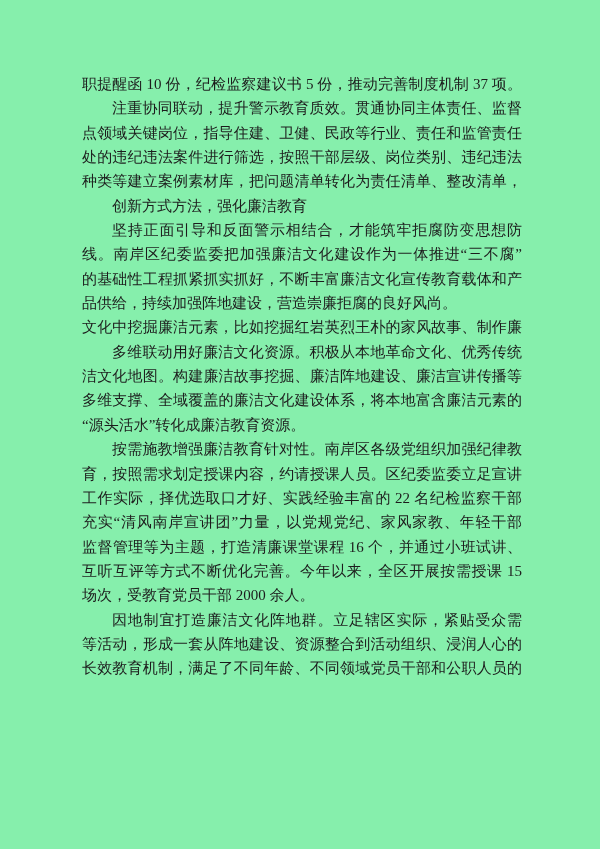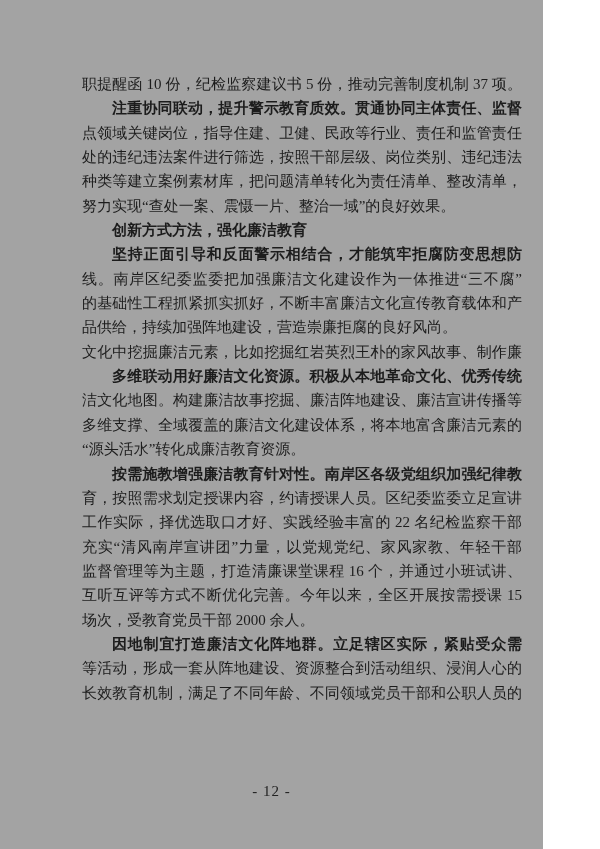--- a/index.html
+++ b/index.html
@@ -2,23 +2,23 @@
 <html><head>
 <meta charset="utf-8">
 <style>
   html, body {
     margin: 0;
     padding: 0;
     background: #ffffff;
   }
   .page {
     position: relative;
-    width: 543px;
+    width: 600px;
     height: 849px;
-    background: #a3a3a3;
+    background: #86efac;
     font-family: "Liberation Serif", "DejaVu Serif", serif;
     color: #1c1c1c;
     overflow: hidden;
   }
   .text-block {
     position: absolute;
     left: 82px;
     top: 72px;
     width: 440px;
     font-size: 15px;
@@ -30,21 +30,20 @@
     text-align: justify;
     text-align-last: justify;
     white-space: normal;
   }
   .line.end {
     text-align: left;
     text-align-last: left;
   }
   .line.indent {
     text-indent: 2em;
-    font-weight: bold;
   }
   .page-number {
     position: absolute;
     top: 783px;
     left: 0;
     width: 100%;
     text-align: center;
     font-size: 15px;
     letter-spacing: 1px;
     color: #222222;
@@ -53,21 +52,20 @@
 </head>
 <body>
 
 <div class="page">
   <div class="text-block">
     <div class="line">职提醒函 10 份，纪检监察建议书 5 份，推动完善制度机制 37 项。</div>
     <div class="line indent">注重协同联动，提升警示教育质效。贯通协同主体责任、监督</div>
     <div class="line">点领域关键岗位，指导住建、卫健、民政等行业、责任和监管责任</div>
     <div class="line">处的违纪违法案件进行筛选，按照干部层级、岗位类别、违纪违法</div>
     <div class="line">种类等建立案例素材库，把问题清单转化为责任清单、整改清单，</div>
-    <div class="line end">努力实现“查处一案、震慑一片、整治一域”的良好效果。</div>
     <div class="line end indent">创新方式方法，强化廉洁教育</div>
     <div class="line indent">坚持正面引导和反面警示相结合，才能筑牢拒腐防变思想防</div>
     <div class="line">线。南岸区纪委监委把加强廉洁文化建设作为一体推进“三不腐”</div>
     <div class="line">的基础性工程抓紧抓实抓好，不断丰富廉洁文化宣传教育载体和产</div>
     <div class="line end">品供给，持续加强阵地建设，营造崇廉拒腐的良好风尚。</div>
     <div class="line">文化中挖掘廉洁元素，比如挖掘红岩英烈王朴的家风故事、制作廉</div>
     <div class="line indent">多维联动用好廉洁文化资源。积极从本地革命文化、优秀传统</div>
     <div class="line">洁文化地图。构建廉洁故事挖掘、廉洁阵地建设、廉洁宣讲传播等</div>
     <div class="line">多维支撑、全域覆盖的廉洁文化建设体系，将本地富含廉洁元素的</div>
     <div class="line end">“源头活水”转化成廉洁教育资源。</div>
@@ -76,14 +74,13 @@
     <div class="line">工作实际，择优选取口才好、实践经验丰富的 22 名纪检监察干部</div>
     <div class="line">充实“清风南岸宣讲团”力量，以党规党纪、家风家教、年轻干部</div>
     <div class="line">监督管理等为主题，打造清廉课堂课程 16 个，并通过小班试讲、</div>
     <div class="line">互听互评等方式不断优化完善。今年以来，全区开展按需授课 15</div>
     <div class="line end">场次，受教育党员干部 2000 余人。</div>
     <div class="line indent">因地制宜打造廉洁文化阵地群。立足辖区实际，紧贴受众需求，</div>
     <div class="line">等活动，形成一套从阵地建设、资源整合到活动组织、浸润人心的</div>
     <div class="line">长效教育机制，满足了不同年龄、不同领域党员干部和公职人员的</div>
   </div>
 
-  <div class="page-number">- 12 -</div>
 </div>
 
 </body></html>

